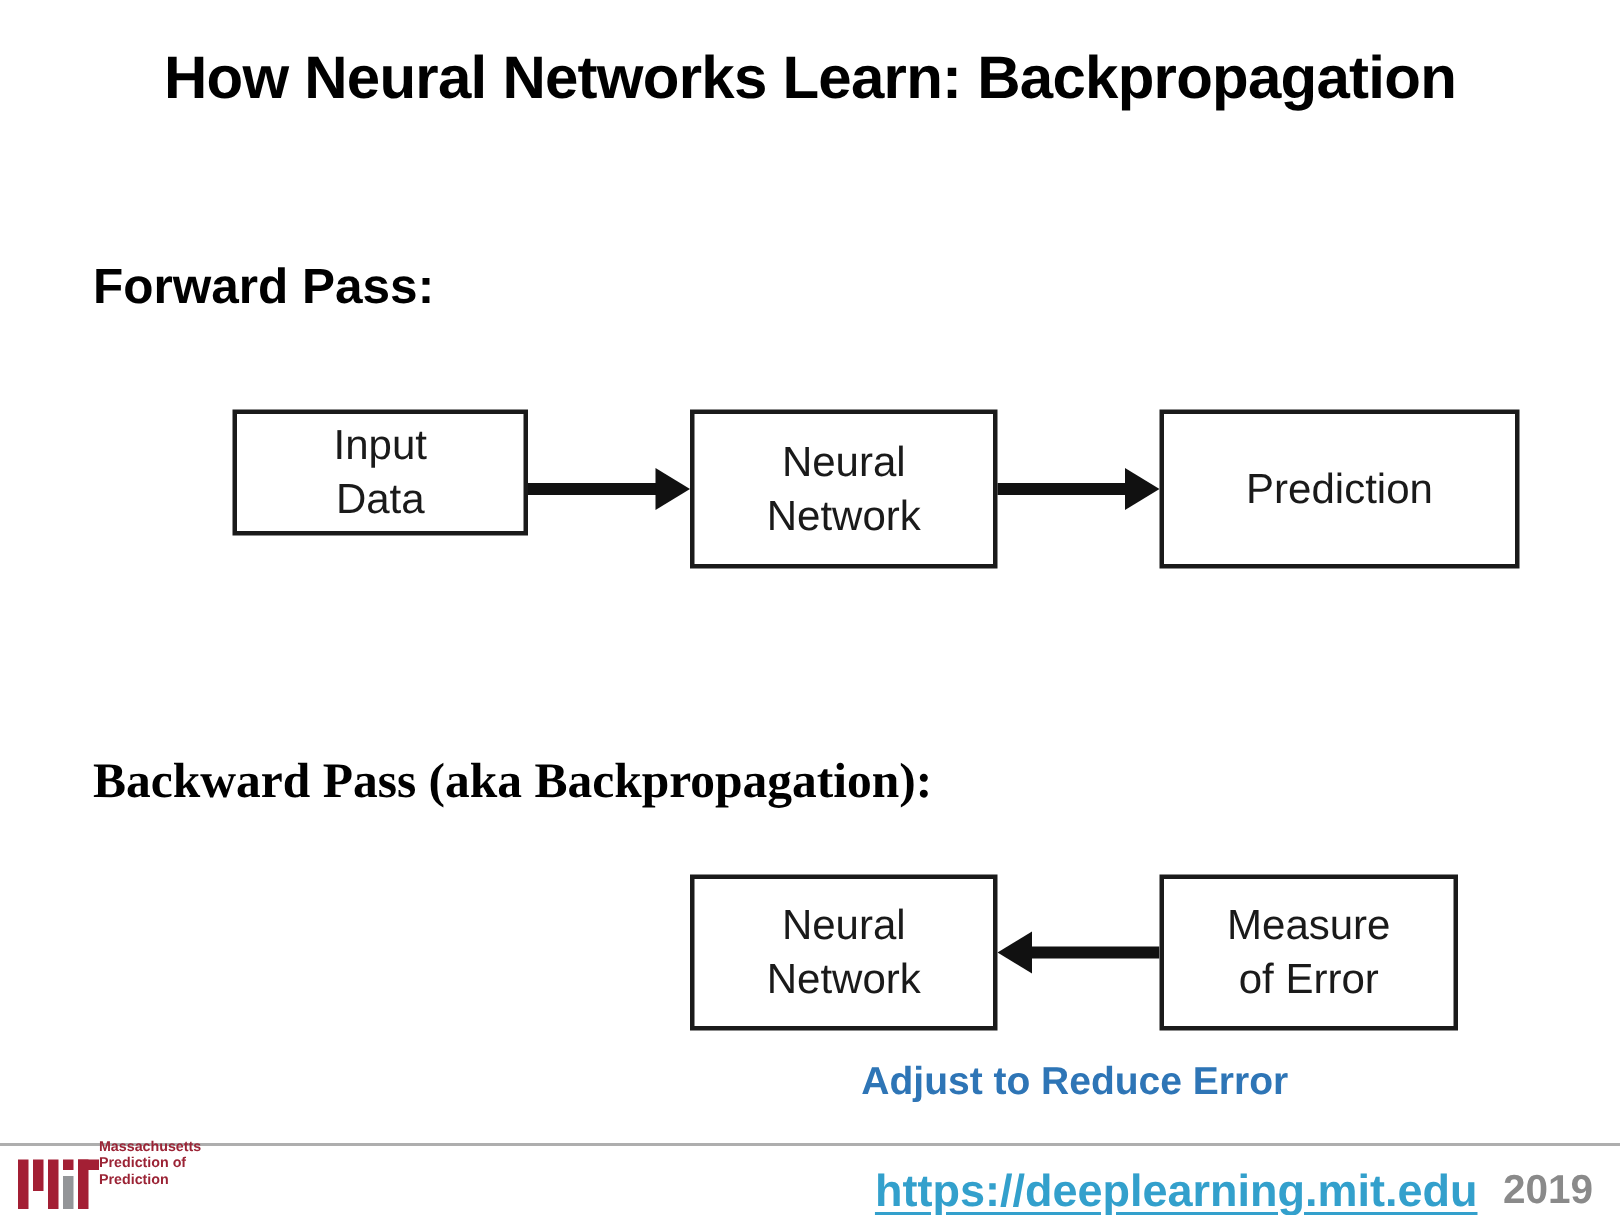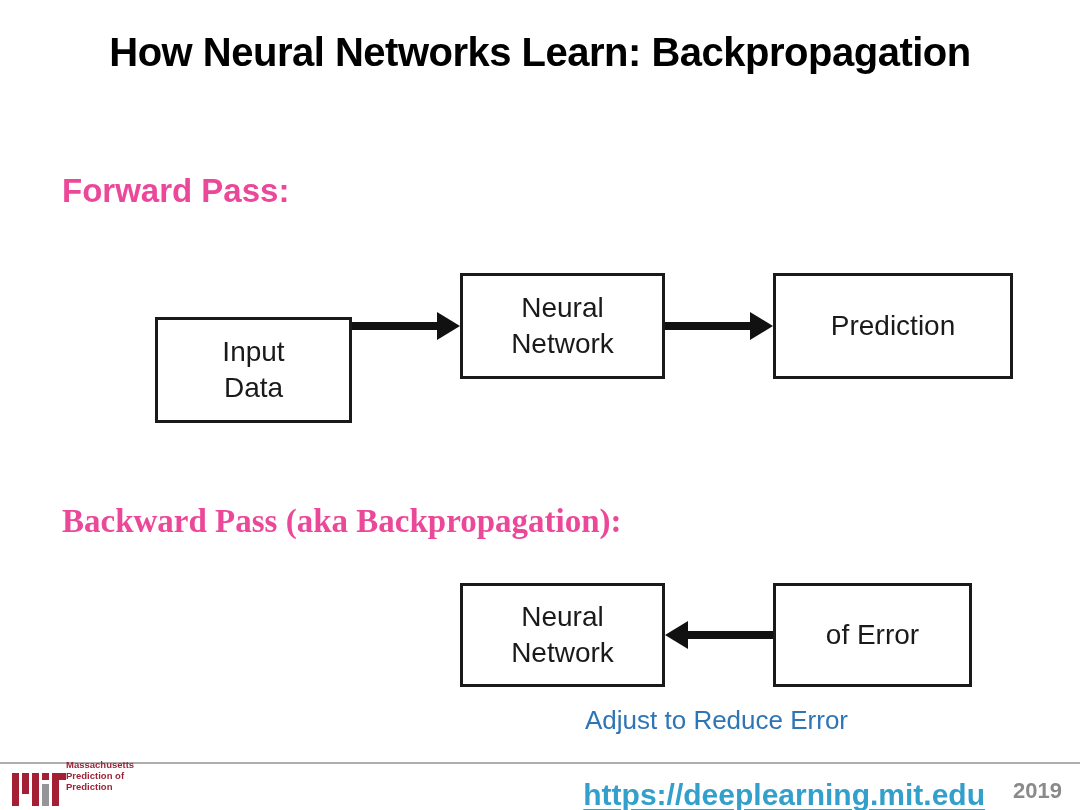--- a/index.html
+++ b/index.html
@@ -24,41 +24,41 @@
     font-weight: 600;
     color: #000000;
     letter-spacing: -0.5px;
   }
 
   .section-heading {
     position: absolute;
     left: 62px;
     font-size: 33px;
     font-weight: 700;
-    color: #ec4899;
+    color: #000000;
   }
   .heading-forward { top: 172px; }
   .heading-backward { top: 503px; font-family: Liberation Serif, serif; }
 
   .flow-box {
     position: absolute;
     background: #ffffff;
     border: 3px solid #1a1a1a;
     display: flex;
     flex-direction: column;
     align-items: center;
     justify-content: center;
     font-size: 28px;
     color: #1a1a1a;
     line-height: 36px;
     text-align: center;
   }
 
   
-  .box-input      { left: 155px; top: 273px; width: 197px; height: 106px; margin-top: 44px; }
+  .box-input      { left: 155px; top: 273px; width: 197px; height: 84px; }
   .box-nn-fwd     { left: 460px; top: 273px; width: 205px; height: 106px; }
   .box-prediction { left: 773px; top: 273px; width: 240px; height: 106px; }
 
   
   .box-nn-bwd     { left: 460px; top: 583px; width: 205px; height: 104px; }
   .box-measure    { left: 773px; top: 583px; width: 199px; height: 104px; }
 
   .arrow { position: absolute; height: 28px; }
   .arrow .shaft {
     position: absolute;
@@ -83,21 +83,21 @@
   .arrow-fwd-2 { left: 665px; top: 312px; width: 108px; }
   .arrow-bwd   { left: 665px; top: 621px; width: 108px; }
 
   .caption-blue {
     position: absolute;
     left: 461px;
     top: 705px;
     width: 511px;
     text-align: center;
     font-size: 26px;
-    font-weight: 400;
+    font-weight: 700;
     color: #2e75b6;
   }
 
   
   .footer-line {
     position: absolute;
     left: 0;
     top: 762px;
     width: 1080px;
     height: 2px;
@@ -137,21 +137,21 @@
     font-size: 30px;
     font-weight: 700;
     color: #33a0cc;
     text-decoration: underline;
     text-underline-offset: 4px;
   }
   .footer-year {
     position: absolute;
     right: 18px;
     top: 778px;
-    font-size: 22px;
+    font-size: 27px;
     font-weight: 700;
     color: #8a8a8a;
   }
 </style>
 </head>
 <body>
 
 <div class="slide">
 
   <div class="title">How Neural Networks Learn: Backpropagation</div>
@@ -188,20 +188,21 @@
     <span>Neural</span>
     <span>Network</span>
   </div>
 
   <div class="arrow arrow-left arrow-bwd">
     <div class="shaft"></div>
     <div class="head"></div>
   </div>
 
   <div class="flow-box box-measure">
+    <span>Measure</span>
     <span>of Error</span>
   </div>
 
   <div class="caption-blue">Adjust to Reduce Error</div>
 
   <div class="footer-line"></div>
 
   <div class="mit-logo">
     <div class="bar mit-bar-1"></div>
     <div class="bar mit-bar-2"></div>

